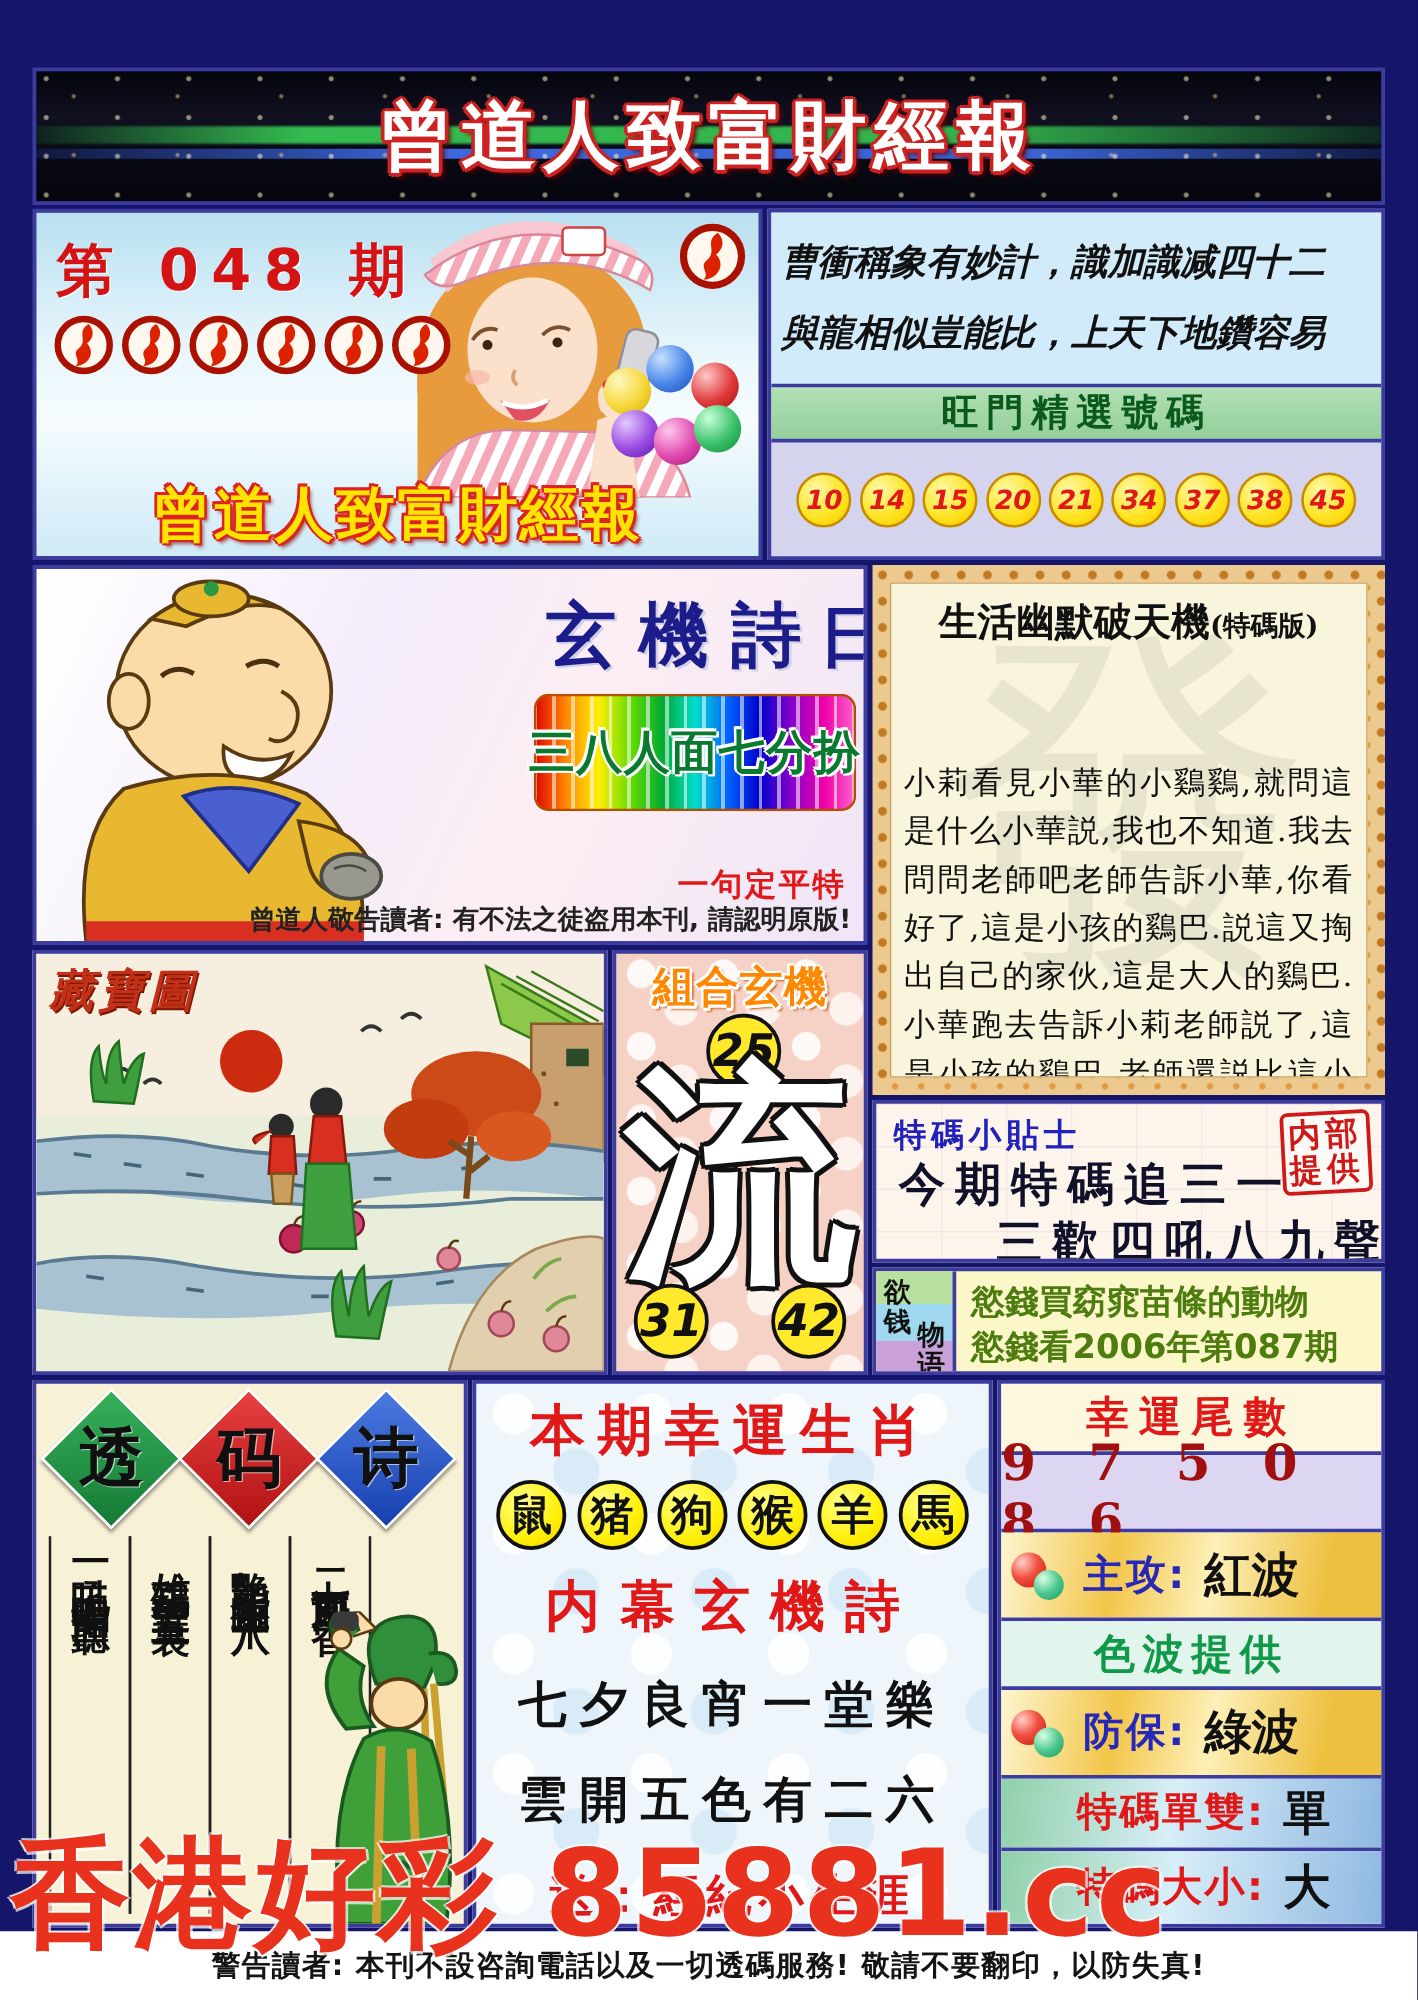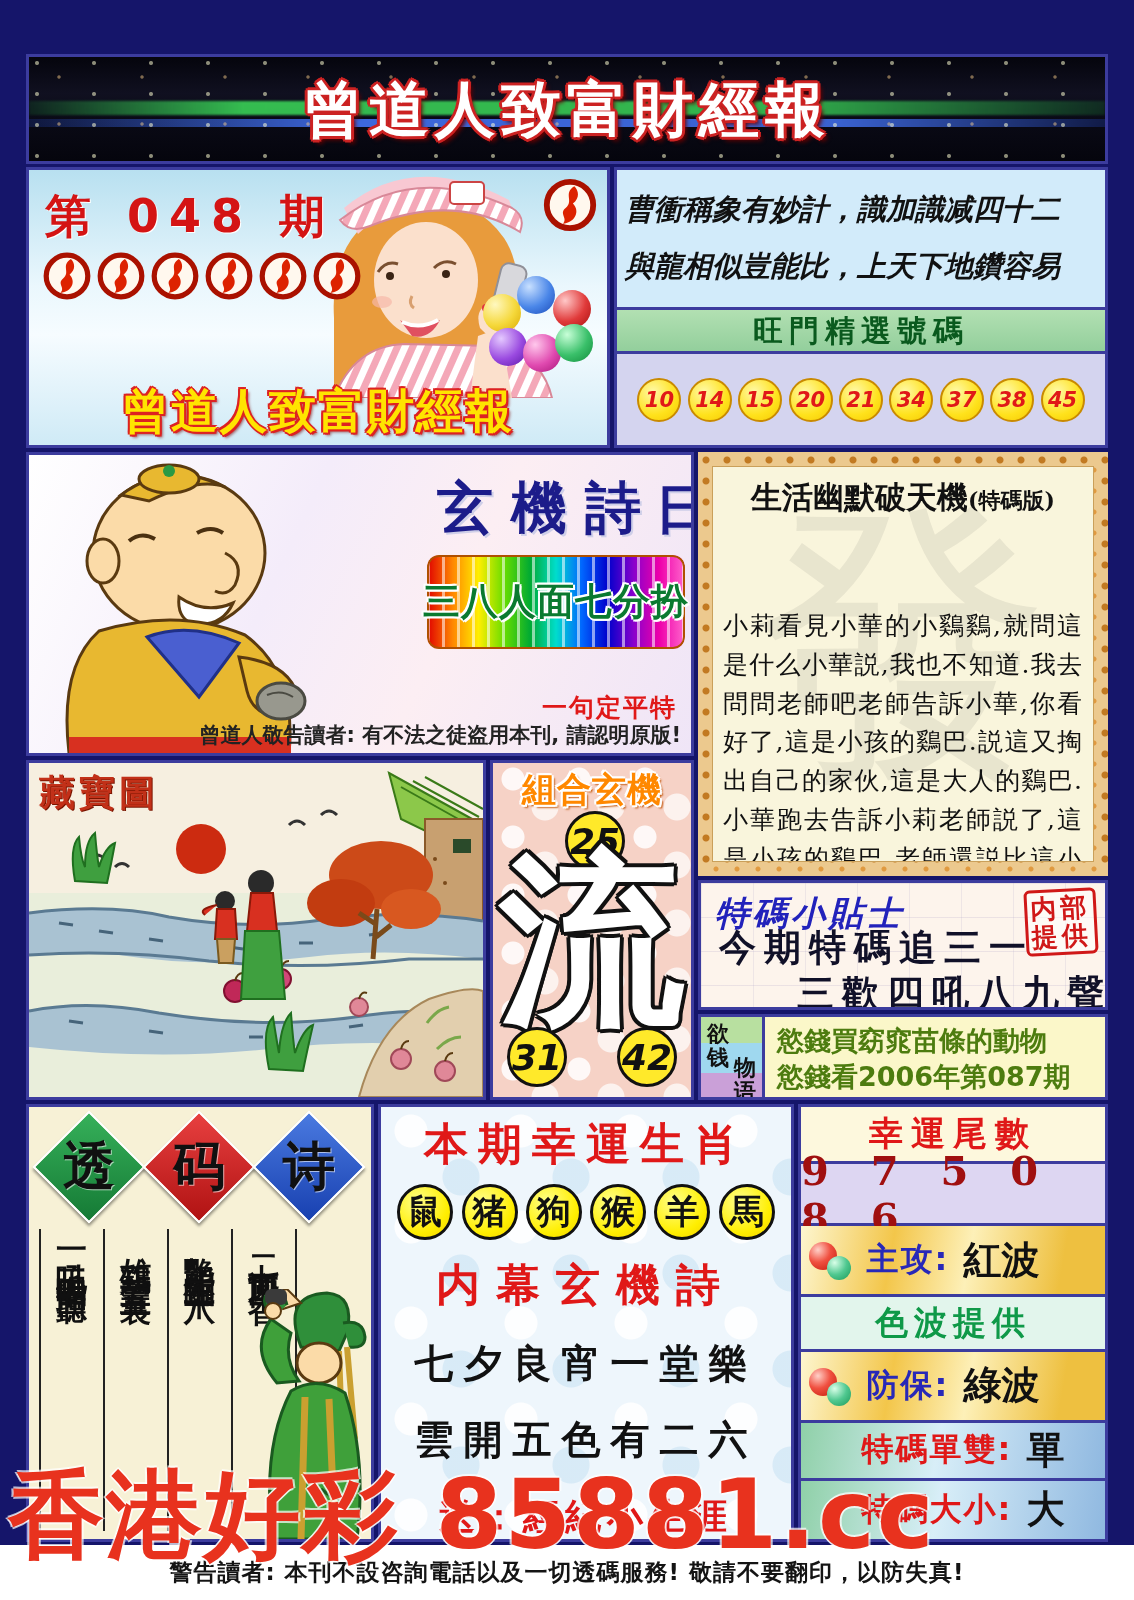--- a/index.html
+++ b/index.html
@@ -78,21 +78,21 @@
   #humorInner { position:relative; width:100%; height:100%; background:#f9f5dc; border:1px solid #caa05a; padding:6px 10px; overflow:hidden; }
   #humorWatermark { position:absolute; left:50%; top:46%; transform:translate(-50%,-50%); font-size:300px;
     color:rgba(90,90,90,.10); font-family:"DejaVu Serif", serif; pointer-events:none; }
   #humorTitle { position:relative; text-align:center; margin-top:4px; font-family:"DejaVu Serif", serif;
     font-weight:bold; font-size:31px; color:#111; white-space:nowrap; }
   #humorTitle .suffix { font-size:22px; }
   #humorBody { position:relative; margin-top:88px; font-family:"DejaVu Serif", serif; font-size:25px;
     line-height:1.55; color:#111; text-align:justify; letter-spacing:1px; }
 
   
-  #treasurePanel { left:26px; top:760px; width:460px; height:340px; background:#f7f1e3; }
+  #treasurePanel { left:26px; top:760px; width:460px; height:340px; background:#f7f1e3;font-style:italic; }
   #treasureTitle { position:absolute; left:10px; top:6px; font-size:36px; font-weight:bold; color:#c23018;
     letter-spacing:4px; text-shadow:1px 1px 0 #7a1500; font-family:"DejaVu Serif", serif; }
 
   
   #comboPanel { left:490px; top:760px; width:204px; height:340px;
     background-color:#f6d2c6;
     background-image:radial-gradient(circle at 20px 16px, rgba(255,255,255,.85) 11px, rgba(255,255,255,0) 12px),
                      radial-gradient(circle at 52px 44px, rgba(255,255,255,.7) 13px, rgba(255,255,255,0) 14px);
     background-size:66px 58px; text-align:center; }
   #comboTitle { margin-top:4px; font-size:34px; font-weight:bold; color:#ff8800; letter-spacing:1px; white-space:nowrap;
@@ -104,21 +104,21 @@
     font-size:185px; font-weight:bold; color:#fff; line-height:1;
     text-shadow:-4px 0 #111,4px 0 #111,0 -4px #111,0 4px #111,-3px -3px #111,3px 3px #111,-3px 3px #111,3px -3px #111; }
   #comboL { position:absolute; left:14px; bottom:10px; }
   #comboR { position:absolute; right:14px; bottom:10px; }
 
   
   #tipsPanel { left:698px; top:880px; width:410px; height:130px; background:#fdf4ec;
     background-image:linear-gradient(rgba(180,170,200,.25) 1px, transparent 1px),
                      linear-gradient(90deg, rgba(180,170,200,.2) 1px, transparent 1px);
     background-size:52px 34px; }
-  #tipsTitle { position:absolute; left:14px; top:8px; font-size:34px; font-weight:bold; font-style:italic; color:#2222bb; letter-spacing:4px; }
+  #tipsTitle { position:absolute; left:14px; top:8px; font-size:26px; font-weight:bold; color:#2222bb; letter-spacing:4px; }
   #tipsL1 { position:absolute; left:18px; top:40px; font-family:"DejaVu Serif", serif; font-size:37px; font-weight:bold; color:#101028; letter-spacing:8px; white-space:nowrap; }
   #tipsL2 { position:absolute; left:96px; top:86px; font-family:"DejaVu Serif", serif; font-size:37px; font-weight:bold; color:#101028; letter-spacing:8px; white-space:nowrap; }
   #stamp { position:absolute; right:8px; top:6px; width:72px; height:66px; border:3px solid #d01818; border-radius:6px;
     transform:rotate(-3deg); color:#d01818; font-family:"DejaVu Serif", serif; font-weight:bold; font-size:26px;
     display:flex; flex-direction:column; align-items:center; justify-content:space-evenly; background:rgba(255,255,255,.55); }
   #stamp div { line-height:1; letter-spacing:4px; }
 
   
   #moneyPanel { left:698px; top:1014px; width:410px; height:86px; background:#fbf7c9; display:flex; }
   #moneyLabel { width:64px; height:100%; position:relative; border-right:3px solid #3c3c9e; flex:none;

